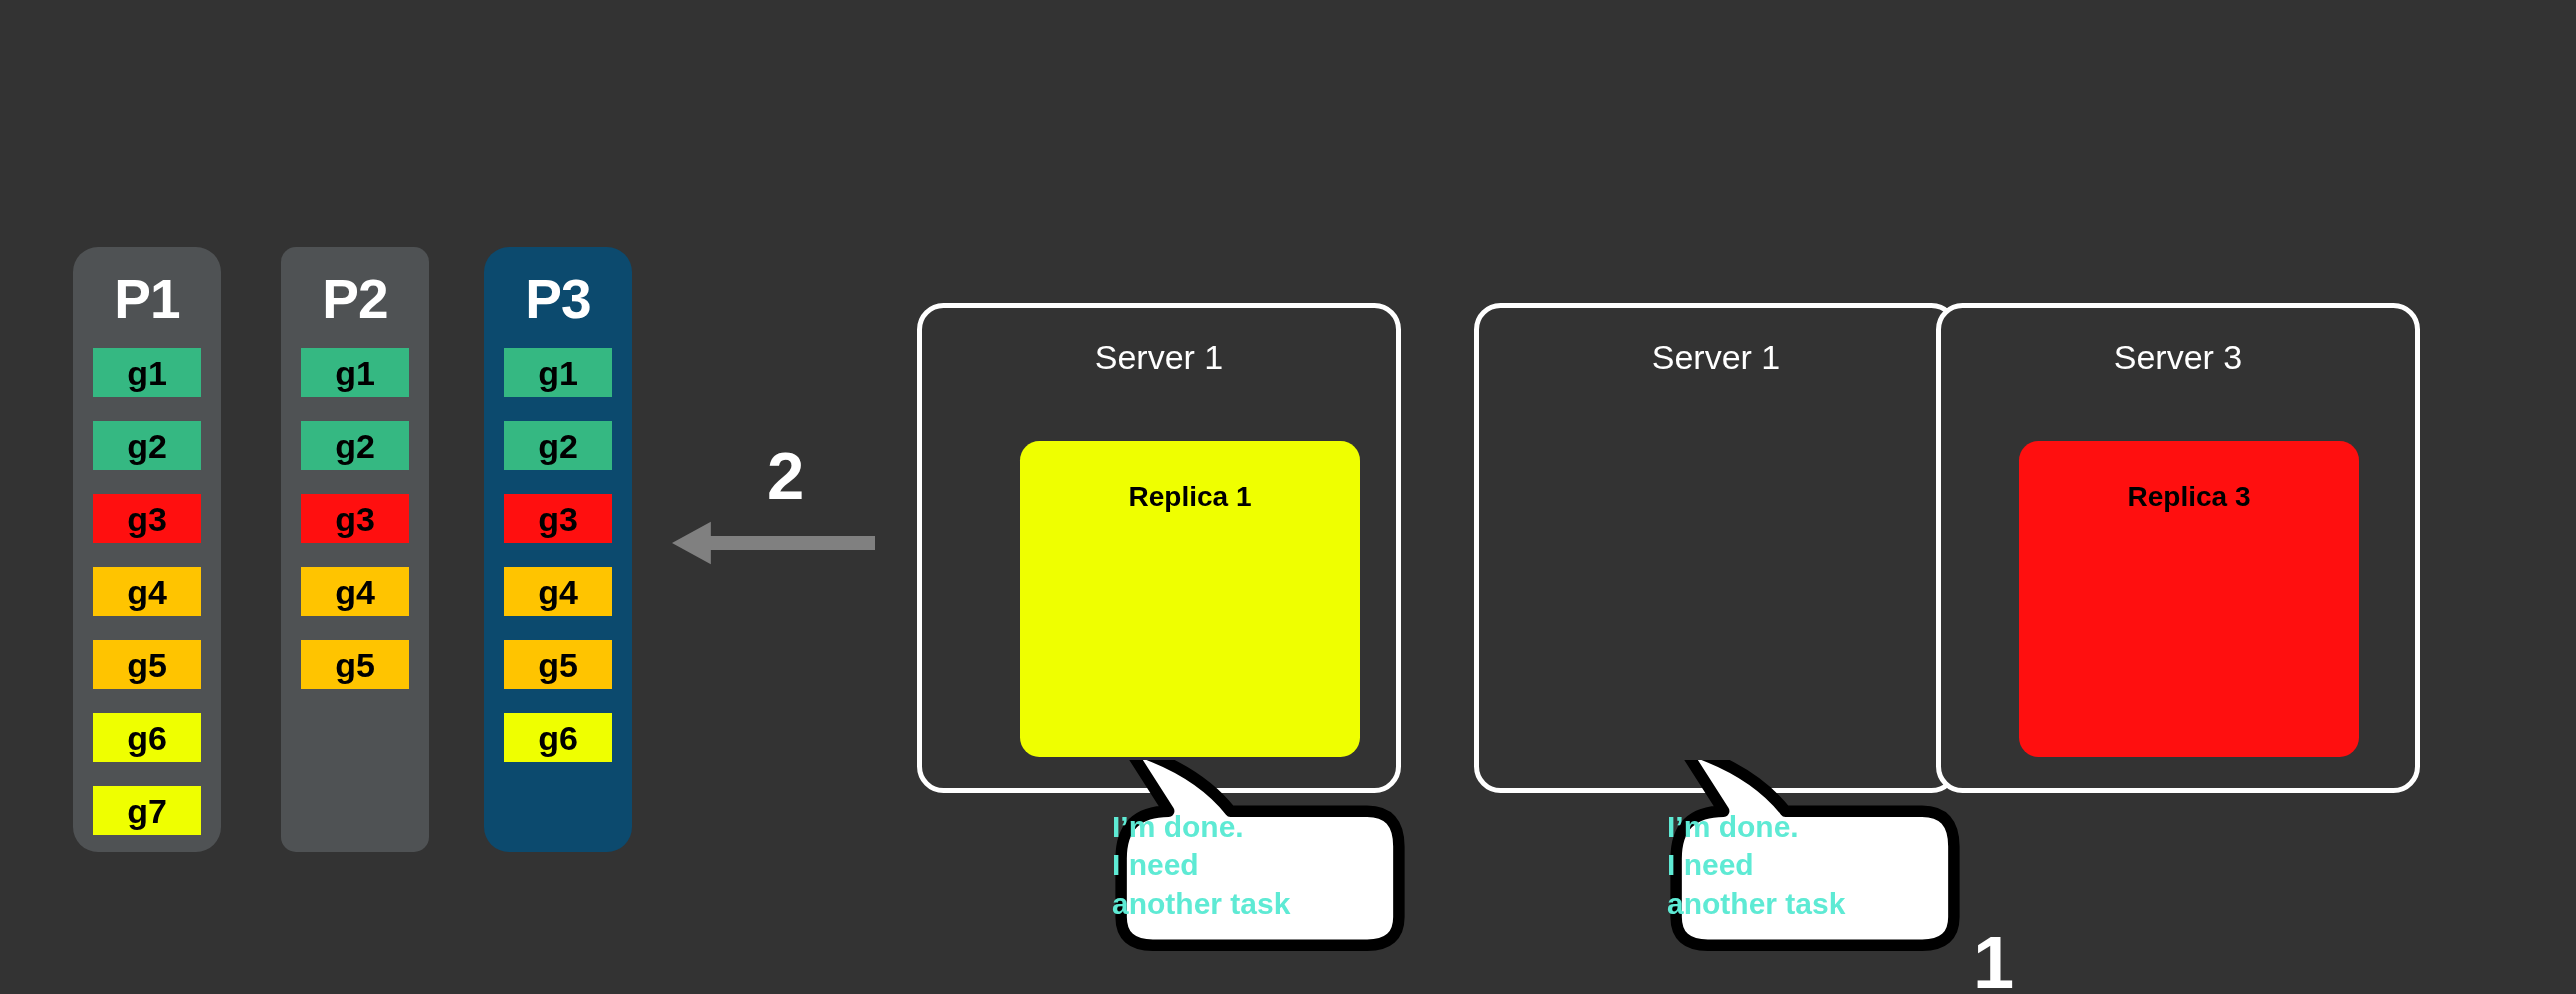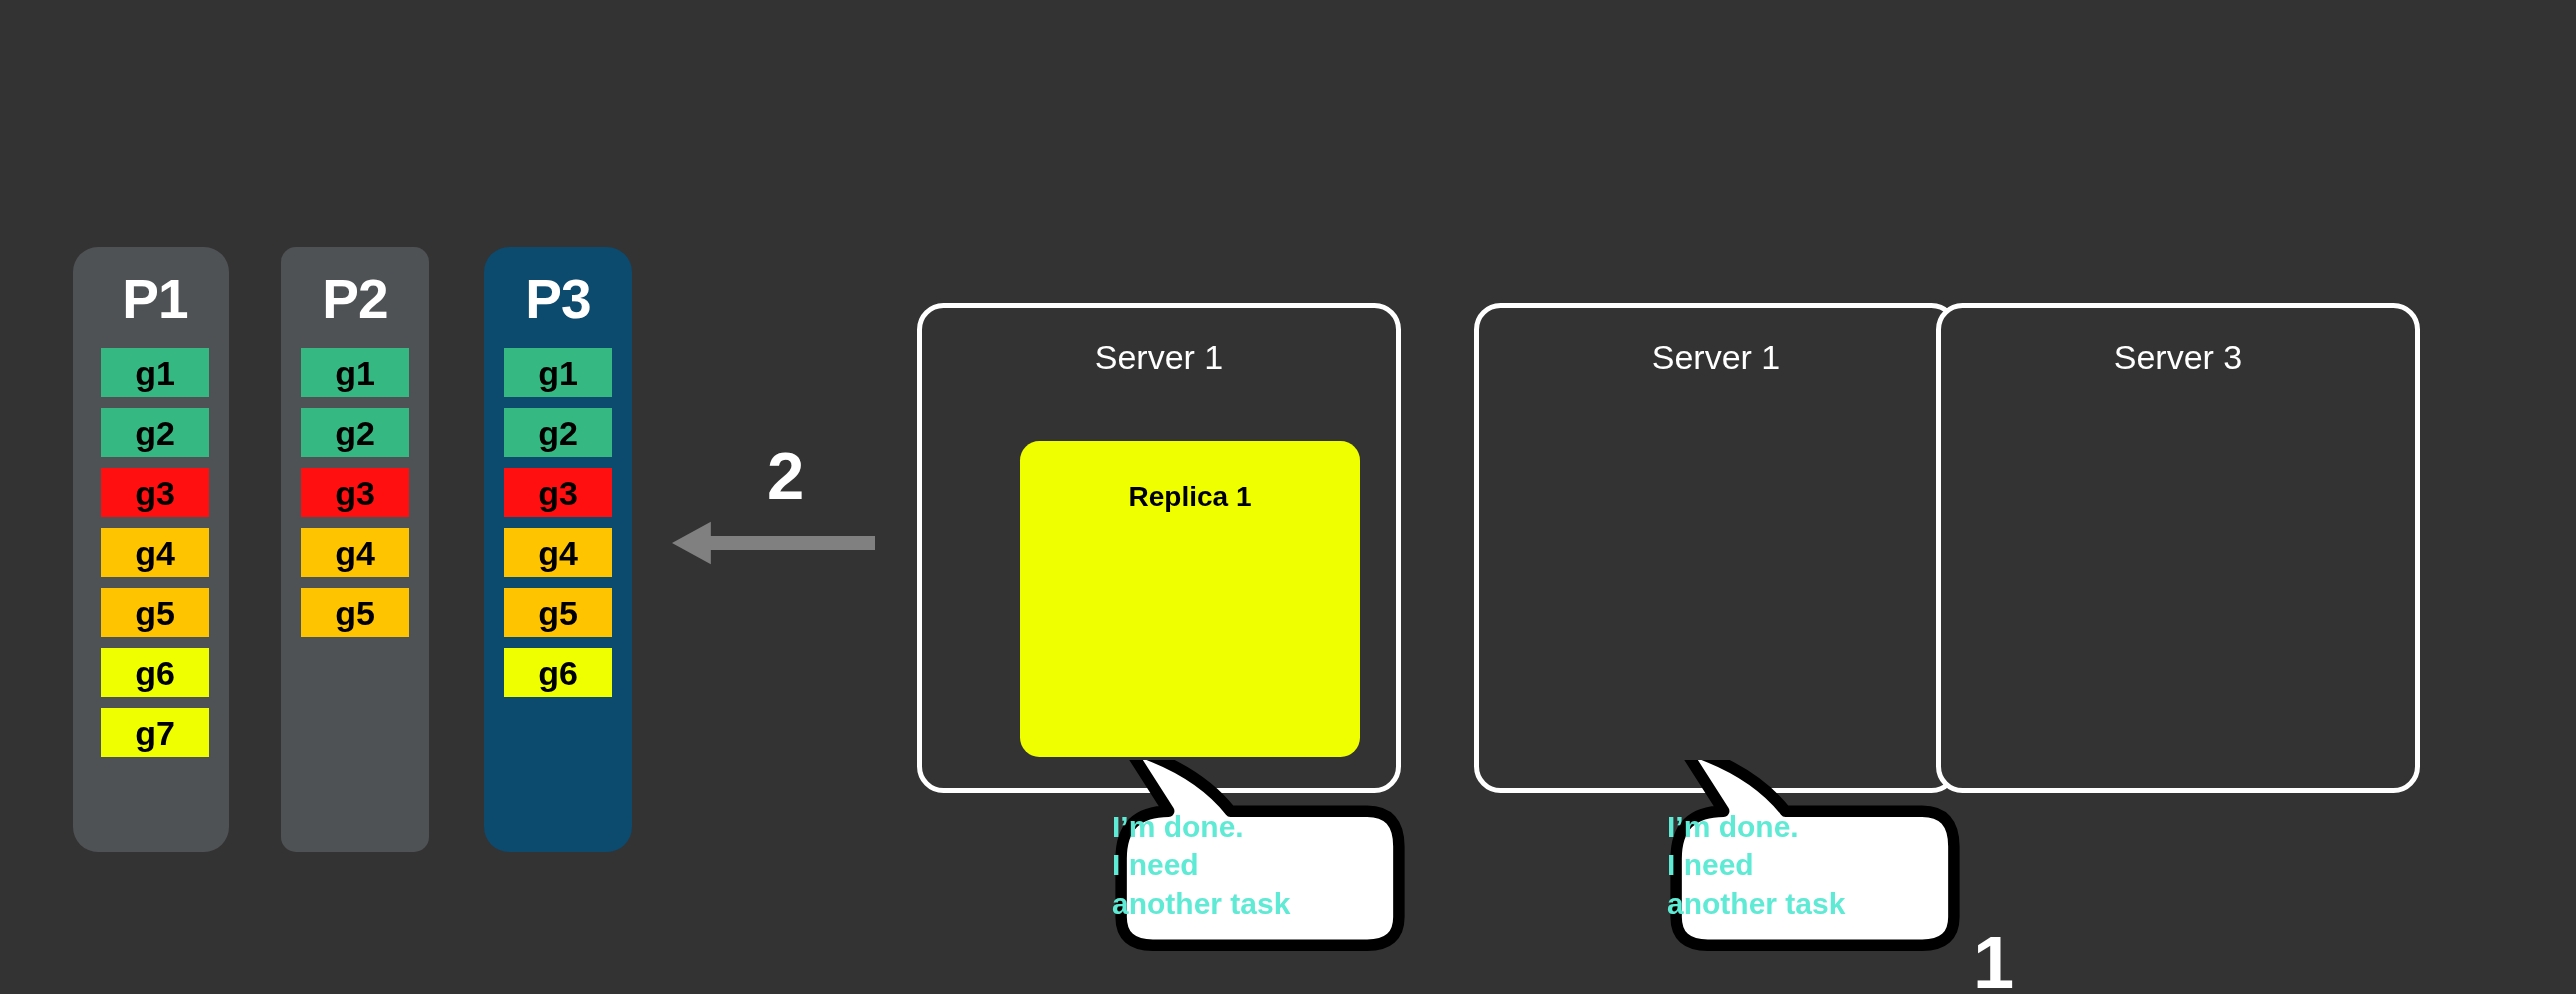--- a/index.html
+++ b/index.html
@@ -6,21 +6,21 @@
   body{width:2576px;height:994px;overflow:hidden;position:relative;
        font-family:"Liberation Sans","DejaVu Sans",sans-serif;}
 
   #stage{position:absolute;left:0;top:0;width:2576px;height:994px;background:#333333;}
 
   
   .partition{position:absolute;background:#4F5254;border-radius:25px;
              display:flex;flex-direction:column;align-items:center;}
   .p-title{color:#ffffff;font-size:55px;font-weight:700;line-height:1;
            margin-top:25px;letter-spacing:-0.9px;}
-  .p-tasks{margin-top:21px;display:flex;flex-direction:column;gap:11px;width:100%;
+  .p-tasks{margin-top:21px;display:flex;flex-direction:column;gap:24px;width:100%;
            align-items:center;}
   .task{width:108px;height:49px;display:flex;align-items:center;justify-content:center;
         color:#000000;font-size:34px;font-weight:700;line-height:1;}
 
   
   #arrow-group{position:absolute;left:672px;top:442px;width:212px;height:124px;}
   #arrow-num{position:absolute;left:95px;top:0px;color:#ffffff;font-size:67px;
              font-weight:700;line-height:1;}
   #arrow-svg{position:absolute;left:0px;top:78px;}
   #step-one{position:absolute;left:1973px;top:926px;color:#ffffff;font-size:74px;
@@ -40,21 +40,21 @@
   .bubble svg{display:block;}
   .bubble-text{position:absolute;left:0;right:0;top:48px;text-align:left;
                color:#5eead4;font-size:30px;font-weight:700;line-height:1.28;
                white-space:pre-line;}
 </style>
 </head>
 <body style="background: rgb(51, 51, 51);">
 
 <div id="stage" style="background: rgb(51, 51, 51);">
 
-  <div class="partition" id="partition-p1" style="left: 73px; top: 247px; width: 148px; height: 605px; background: rgb(79, 82, 84); padding-left: 8px;">
+  <div class="partition" id="partition-p1" style="left: 73px; top: 247px; width: 148px; height: 605px; background: rgb(79, 82, 84);">
     <div class="p-title">P1</div>
     <div class="p-tasks">
         <div class="task" style="background: rgb(53, 184, 130);">g1</div>
         <div class="task" style="background: rgb(53, 184, 130);">g2</div>
         <div class="task" style="background: rgb(255, 15, 15);">g3</div>
         <div class="task" style="background: rgb(255, 196, 0);">g4</div>
         <div class="task" style="background: rgb(255, 196, 0);">g5</div>
         <div class="task" style="background: rgb(239, 255, 0);">g6</div>
         <div class="task" style="background: rgb(239, 255, 0);">g7</div>
       </div>
@@ -98,20 +98,23 @@
       <div class="replica-label">Replica 1</div>
     </div>
   </div>
 
   <div class="server" id="server-box-2" style="left: 1474px; top: 303px; width: 484px; height: 490px; border-color: rgb(255, 255, 255);">
     <div class="server-title">Server 1</div>
   </div>
 
   <div class="server" id="server-box-3" style="left: 1936px; top: 303px; width: 484px; height: 490px; border-color: rgb(255, 255, 255);">
     <div class="server-title">Server 3</div>
+    <div class="replica" id="replica-box-3" style="left: 78px; top: 133px; width: 340px; height: 316px; background: rgb(255, 15, 15);">
+      <div class="replica-label">Replica 3</div>
+    </div>
   </div>
 
   <div class="bubble" id="bubble-1" style="left: 1112px; top: 760px; width: 296px;">
     <svg width="296" height="194" viewBox="0 0 335 220">
       <path d="M 10 112
                Q 10 58 64 58
                L 18 -14
                Q 96 10 134 58
                L 289 58
                Q 325 58 325 98

